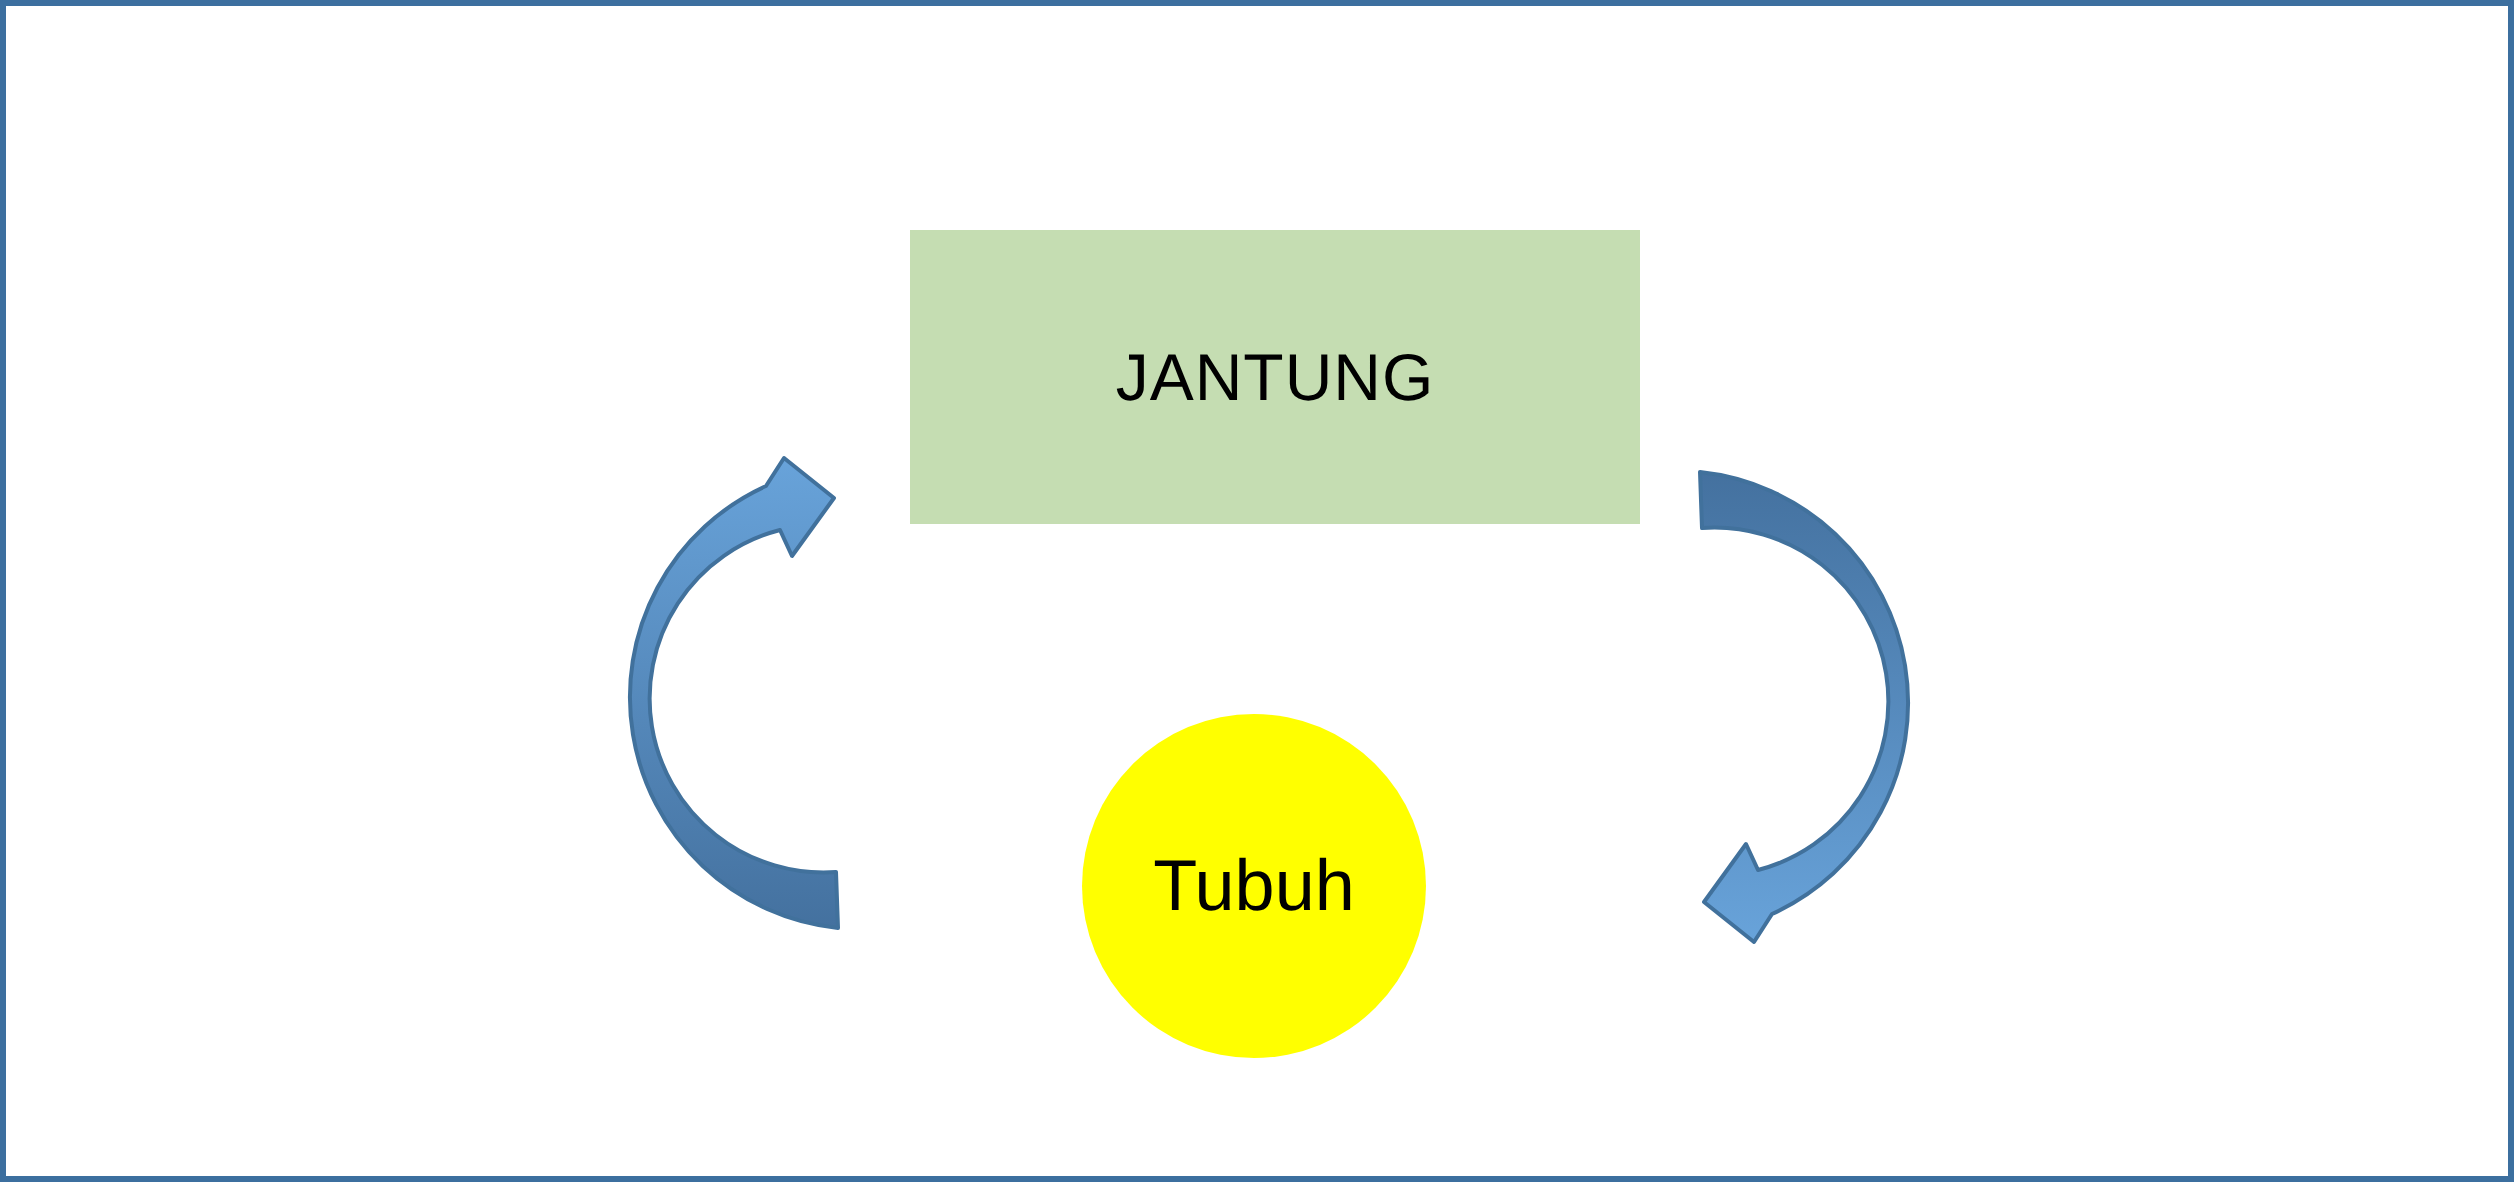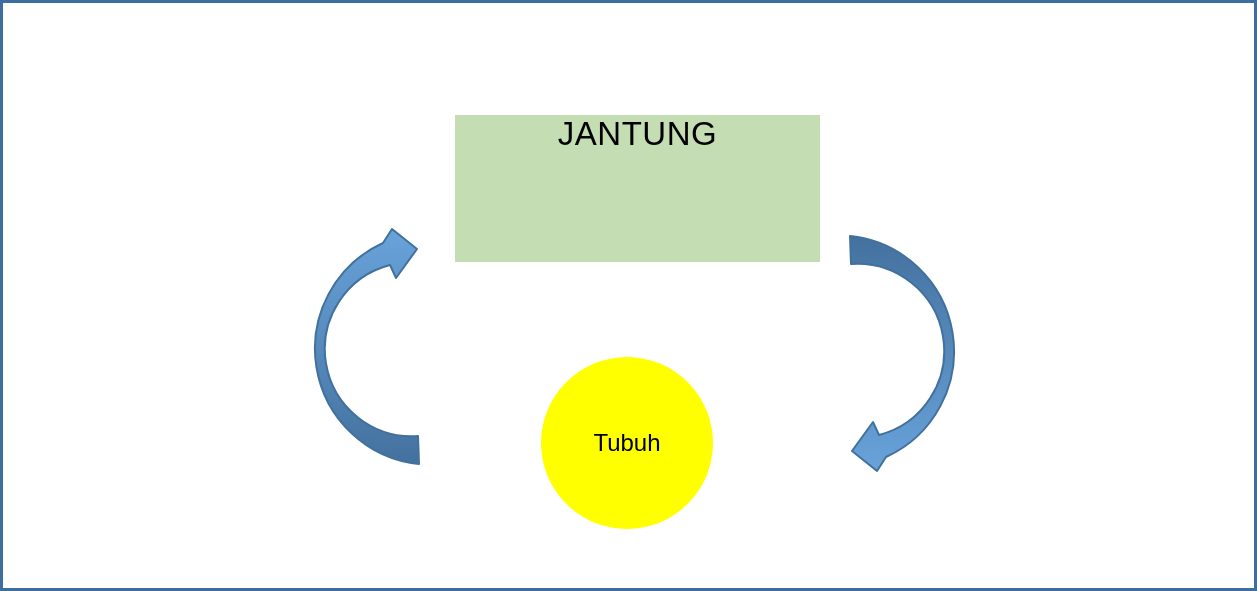--- a/index.html
+++ b/index.html
@@ -33,42 +33,42 @@
   .grad-light { stop-color: var(--arrow-light, #68a3da); }
   .grad-dark  { stop-color: var(--arrow-dark, #44719f); }
   .heart-box {
     position: absolute;
     left: 452px;
     top: 112px;
     width: 365px;
     height: 147px;
     background: var(--heart-fill, #c5ddb2);
     display: flex;
-    align-items: flex-start;
+    align-items: center;
     justify-content: center;
   }
   .heart-label {
     font-size: 33px;
     letter-spacing: 0.5px;
     color: var(--label-color, #000000);
   }
   .body-circle {
     position: absolute;
     left: 538px;
     top: 354px;
     width: 172px;
     height: 172px;
     border-radius: 50%;
     background: var(--body-fill, #ffff00);
     display: flex;
     align-items: center;
     justify-content: center;
   }
   .body-label {
-    font-size: 24px;
+    font-size: 36px;
     color: var(--label-color, #000000);
   }
 </style>
 </head>
 <body>
 
 <div class="canvas">
 
   <svg class="arrow-layer" viewBox="0 0 1257 591" xmlns="http://www.w3.org/2000/svg">
     <defs>

